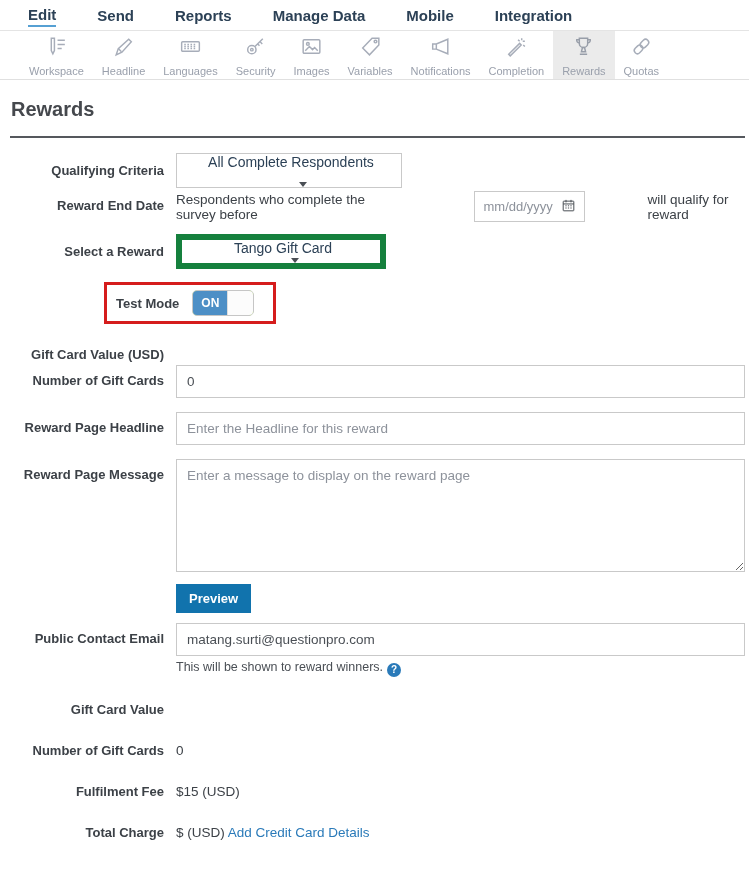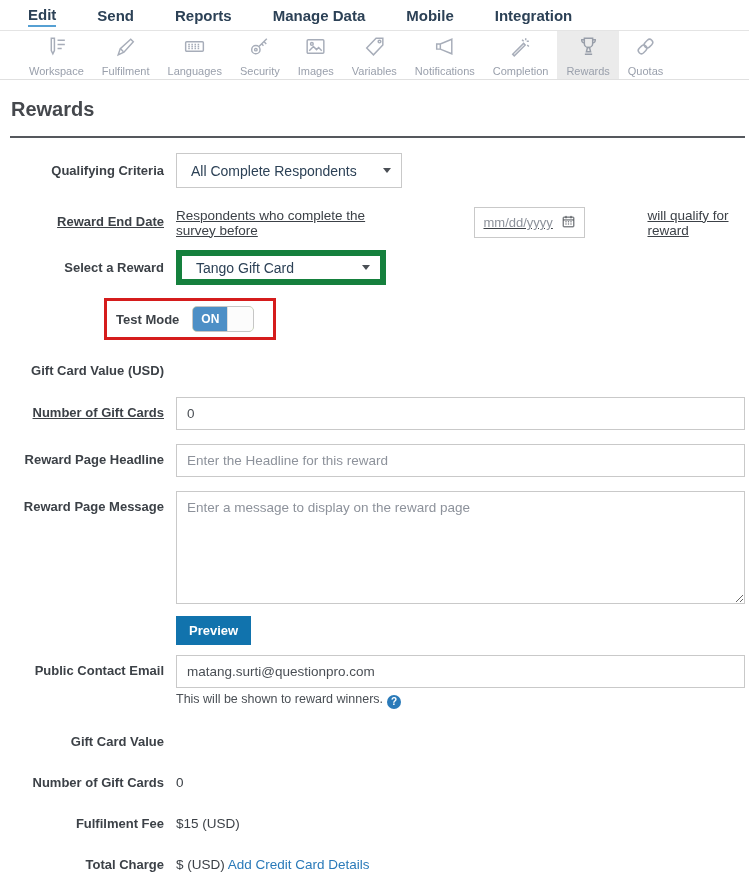--- a/index.html
+++ b/index.html
@@ -45,21 +45,21 @@
   .row { display:flex; align-items:flex-start; }
   .lbl {
     width:166px; flex-shrink:0; text-align:right; padding-right:12px;
     font-weight:bold; font-size:13px; color:#3c4147; line-height:16px;
   }
   .field { flex:1; min-width:0; }
 
   .selbox {
     display:inline-flex; align-items:center; justify-content:space-between;
     height:35px; border:1px solid #c9c9c9; background:#fff;
-    padding:0 10px 0 14px; font-size:14px; color:#2c4156; cursor:pointer;
+    padding:0 10px 0 14px; font-size:14px; color:#2c4156; cursor:pointer;flex-direction:column;
   }
   .selbox.blue { border:6px solid #15803d; }
   .caret {
     width:0; height:0; margin-left:24px;
     border-left:4px solid transparent; border-right:4px solid transparent;
     border-top:5px solid #4a4f55;
   }
 
   .inlinewrap { display:flex; align-items:center; gap:10px; font-size:13.5px; color:#3c4147; }
   .datebox {
@@ -111,21 +111,21 @@
     display:inline-flex; width:14px; height:14px; border-radius:50%;
     background:#2a7ab9; color:#fff; font-size:10px; font-weight:bold;
     align-items:center; justify-content:center; vertical-align:-2px; margin-left:4px;
     cursor:pointer;
   }
 
   .row-static { display:flex; align-items:baseline; margin-top:25px; }
   .row-static .val { font-size:13.5px; color:#3c4147; }
   a.bluelink { color:#2a7ab9; text-decoration:none; cursor:pointer; }
 
-  .mt12 { margin-top:12px; } .mt10 { margin-top:18px;text-decoration:underline; } .mt14 { margin-top:14px; }
+  .mt12 { margin-top:12px; } .mt10 { margin-top:2px; } .mt14 { margin-top:14px; }
   .lblpad { padding-top:10px; } .lblpad2 { padding-top:8px; }
 </style>
 </head>
 <body>
 
 <nav class="topnav">
   <a class="active">Edit</a>
   <a>Send</a>
   <a>Reports</a>
   <a>Manage Data</a>
@@ -143,21 +143,21 @@
     </span>
     <span class="tlabel">Workspace</span>
   </div>
   <div class="tab">
     <span>
       <svg viewBox="0 0 24 24">
           <path d="M5 20l2-6 10-9 2.5 2.5-9 10-5.5 2.5z"></path>
           <path d="M7 14l3 3"></path>
         </svg>
     </span>
-    <span class="tlabel">Fulfilment</span>
+    <span class="tlabel">Headline</span>
   </div>
   <div class="tab">
     <span>
       <svg viewBox="0 0 24 24">
           <rect x="3.5" y="7.5" width="17" height="9" rx="1"></rect>
           <path d="M6 10h12M6 12h12M6 14h12" stroke-dasharray="1.5 1.5"></path>
         </svg>
     </span>
     <span class="tlabel">Languages</span>
   </div>

